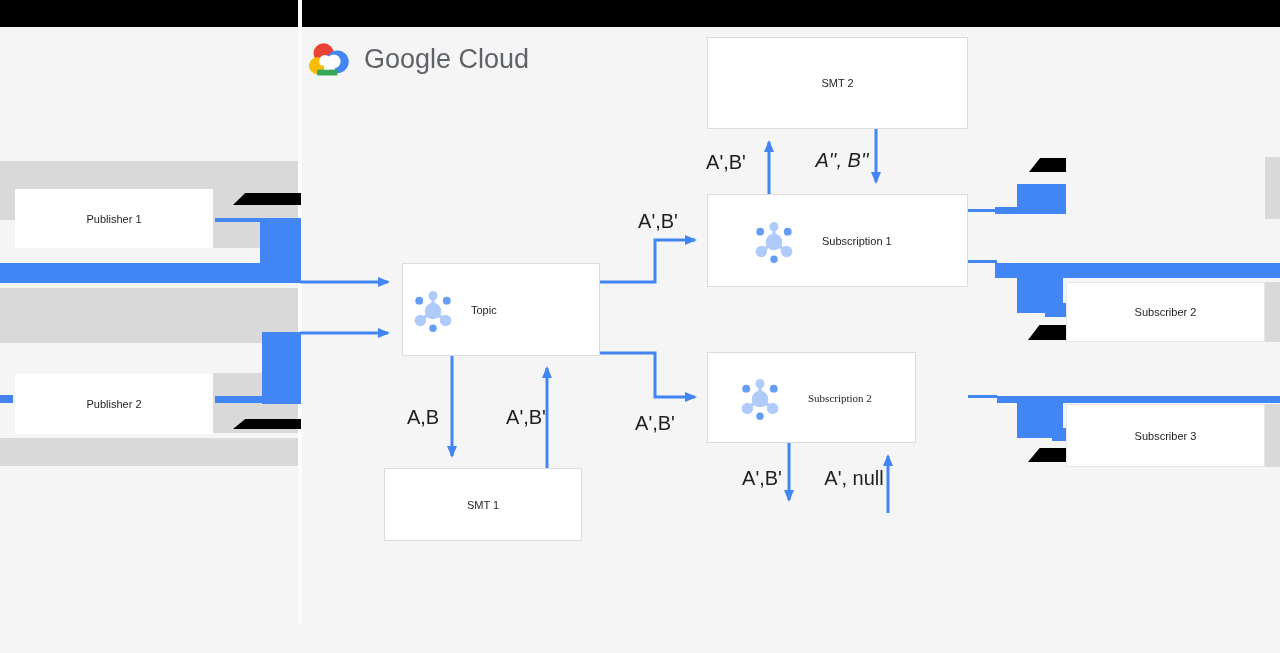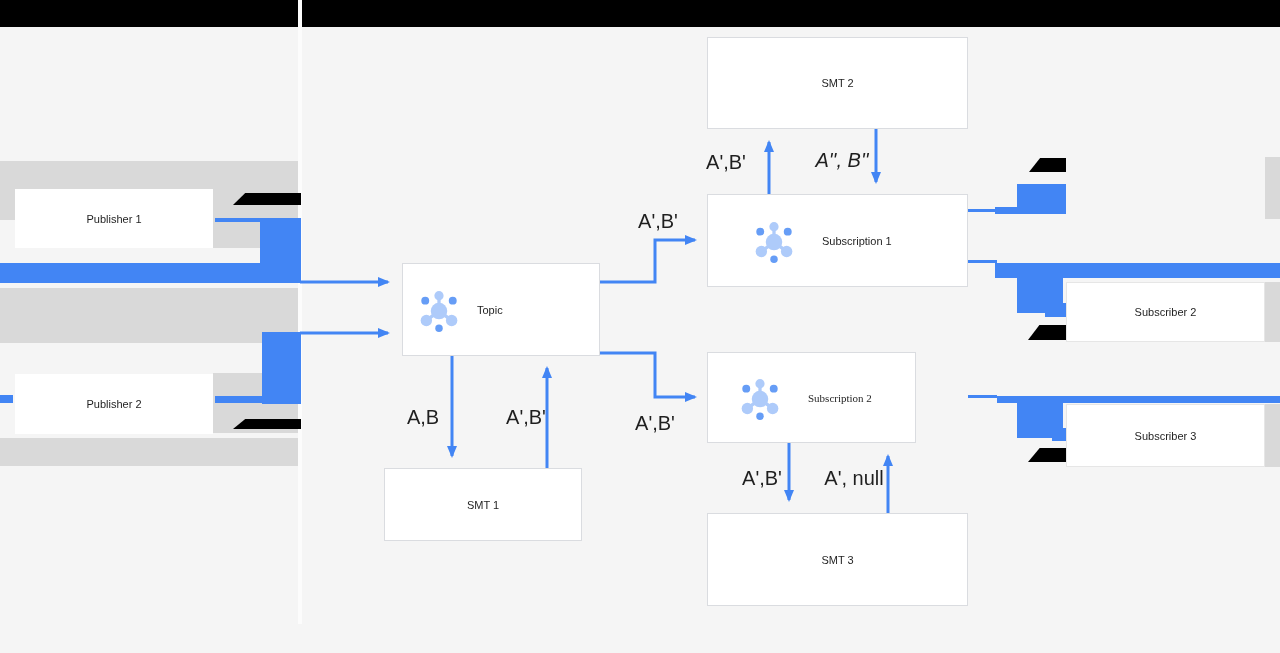--- a/index.html
+++ b/index.html
@@ -47,21 +47,21 @@
   .kR2{left:1028px;top:325px;width:38px;height:15px;clip-path:polygon(30% 0,100% 0,100% 100%,0 100%);}
   .kR3{left:1028px;top:448px;width:39px;height:14px;clip-path:polygon(30% 0,100% 0,100% 100%,0 100%);}
   
   .node{position:absolute;background:var(--box_bg,#fff);border:1px solid var(--box_border,#dadce0);
         display:flex;align-items:center;justify-content:center;font-size:11px;box-sizing:border-box;}
   .node.plain{border:none;}
   .node.thin{border-color:#e6e6e6;}
   .node.with-icon{justify-content:flex-start;}
   .n-pub1{left:15px;top:189px;width:198px;height:59px;}
   .n-pub2{left:15px;top:374px;width:198px;height:60px;}
-  .n-topic{left:402px;top:263px;width:198px;height:93px;padding-left:14px;gap:16px;}
+  .n-topic{left:402px;top:263px;width:198px;height:93px;padding-left:8px;gap:16px;}
   .n-smt1{left:384px;top:468px;width:198px;height:73px;}
   .n-smt2{left:707px;top:37px;width:261px;height:92px;}
   .n-sub1{left:707px;top:194px;width:261px;height:93px;padding-left:44px;gap:26px;}
   .n-sub2{left:707px;top:352px;width:209px;height:91px;padding-left:30px;gap:26px;font-family:Liberation Serif, serif;}
   .n-smt3{left:707px;top:513px;width:261px;height:93px;}
   .n-subr1{left:1066px;top:157px;width:199px;height:62px;}
   .n-subr2{left:1066px;top:282px;width:199px;height:60px;}
   .n-subr3{left:1066px;top:404px;width:199px;height:63px;}
   
   .ps-light{fill:var(--icon_light,#aecbfa);}
@@ -111,20 +111,33 @@
   <div class="abs blue r3bar"></div>
   <div class="abs blue r3block"></div>
   <div class="abs blue r3step"></div>
 
   <div class="abs blk kbar1"></div>
   <div class="abs blk kbar2"></div>
   <div class="abs blk kR1"></div>
   <div class="abs blk kR2"></div>
   <div class="abs blk kR3"></div>
 
+  <div class="abs logo">
+    <svg width="43" height="35" viewBox="0 0 66 53">
+      <circle cx="24" cy="17" r="15.5" fill="var(--g_red,#ea4335)"></circle>
+      <circle cx="14.5" cy="36" r="13" fill="var(--g_yellow,#fbbc04)"></circle>
+      <circle cx="45" cy="30" r="17.5" fill="var(--g_blue,#4285f4)"></circle>
+      <rect x="14" y="42" width="31" height="9" fill="var(--g_green,#34a853)"></rect>
+      <circle cx="26" cy="28" r="8.5" fill="#fff"></circle>
+      <circle cx="39.5" cy="29.5" r="10.5" fill="#fff"></circle>
+      <rect x="24.5" y="28" width="17" height="14" fill="#fff"></rect>
+      <circle cx="22" cy="31" r="4.5" fill="#fff"></circle>
+    </svg>
+    <span class="logo-text">Google Cloud</span>
+  </div>
 
   <div class="node plain n-pub1">
     <span>Publisher 1</span>
   </div>
   <div class="node plain n-pub2">
     <span>Publisher 2</span>
   </div>
 
   <div class="node with-icon n-topic">
     <svg width="44" height="44" viewBox="0 0 40 40">
@@ -138,23 +151,20 @@
       <circle class="ps-mid" cx="20" cy="36.5" r="3.4"></circle>
     </svg>
     <span>Topic</span>
   </div>
 
   <div class="node n-smt1">
     <span>SMT 1</span>
   </div>
   <div class="node n-smt2">
     <span>SMT 2</span>
-  </div>
-  <div class="node n-smt3">
-    <span>SMT 3</span>
   </div>
 
   <div class="node with-icon n-sub1">
     <svg width="44" height="44" viewBox="0 0 40 40">
       <path class="ps-conn" d="M20 21 L20 7 M20 21 L8.5 29.5 M20 21 L31.5 29.5"></path>
       <circle class="ps-light" cx="20" cy="7" r="4.2"></circle>
       <circle class="ps-mid" cx="7.5" cy="11.5" r="3.6"></circle>
       <circle class="ps-mid" cx="32.5" cy="11.5" r="3.6"></circle>
       <circle class="ps-light" cx="20" cy="21" r="7.5"></circle>
       <circle class="ps-light" cx="8.5" cy="29.5" r="5.2"></circle>

